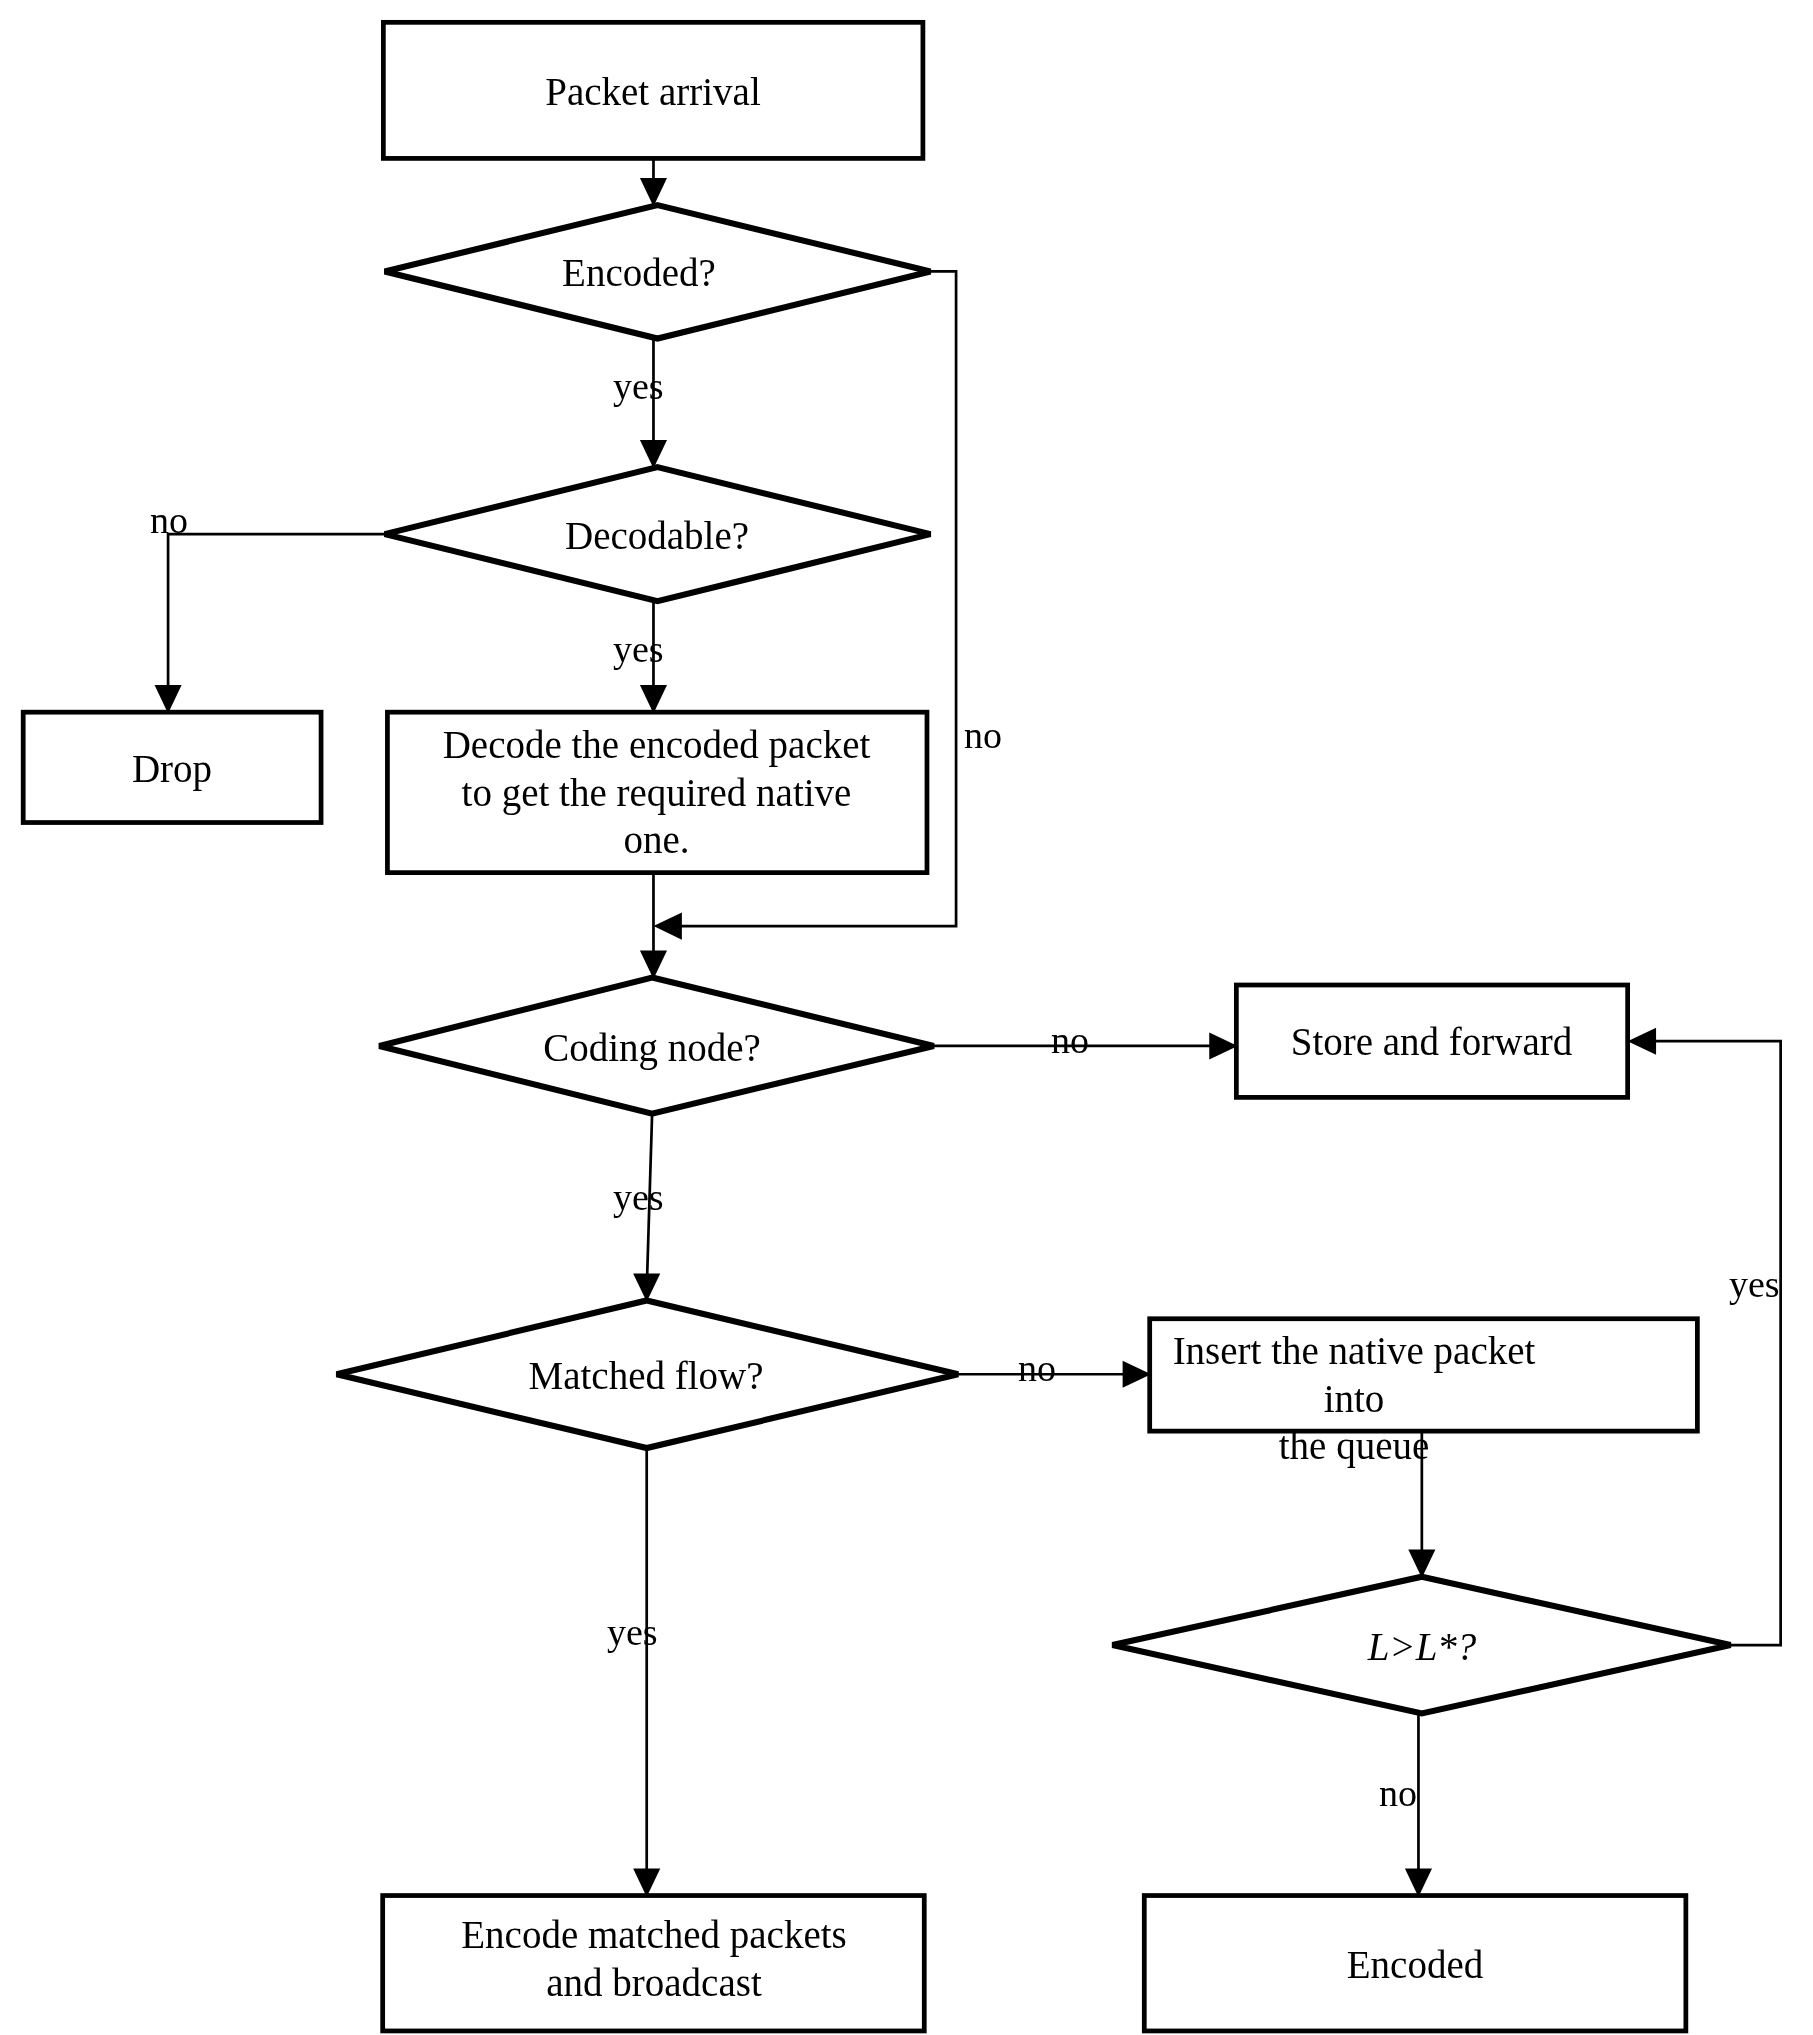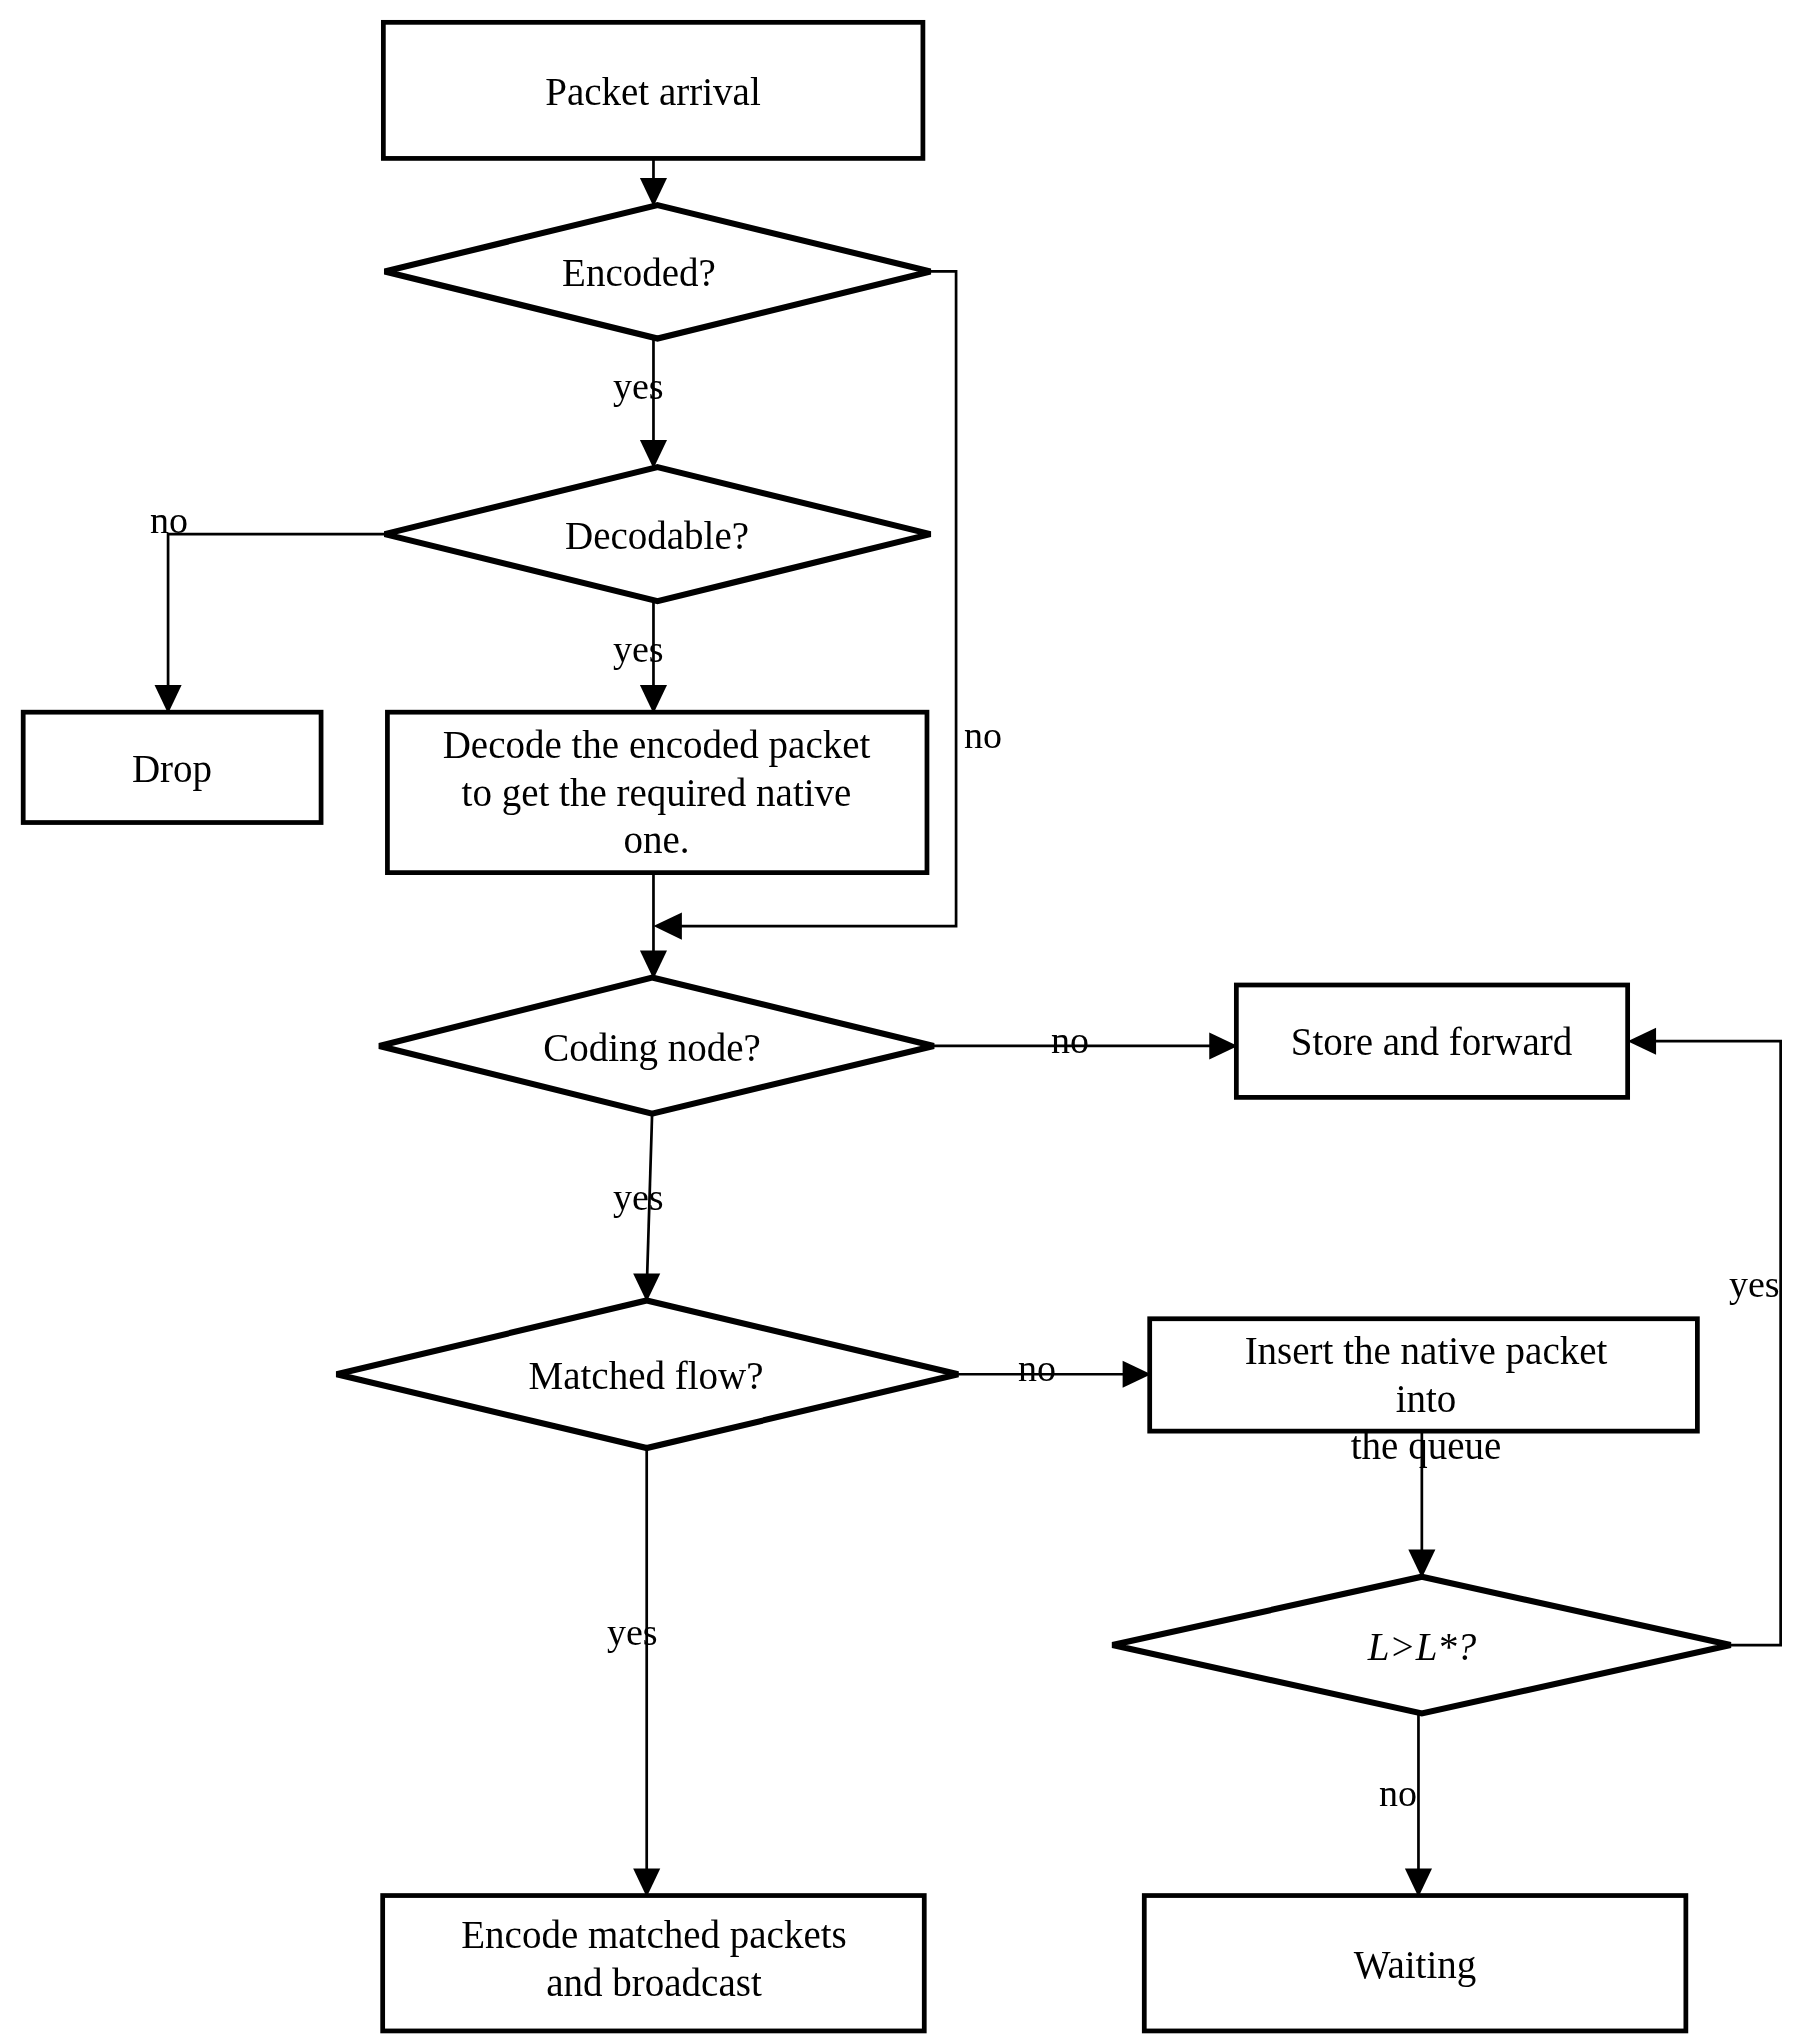--- a/index.html
+++ b/index.html
@@ -151,29 +151,29 @@
   <div class="node-label" style="left:389px; top:721px; width:535px;text-align:center;">Decode the encoded packet
 to get the required native
 one.</div>
 
   <div class="node-label" style="left:449px; top:1024px; width:406px;">Coding node?</div>
 
   <div class="node-label" style="left:1236px; top:1018px; width:391px;">Store and forward</div>
 
   <div class="node-label" style="left:443px; top:1352px; width:406px;">Matched flow?</div>
 
-  <div class="node-label" style="left:1212px; top:1327px; width:428px;text-align:center;">Insert the native packet into
+  <div class="node-label" style="left:1140px; top:1327px; width:428px;text-align:center;">Insert the native packet into
 the queue</div>
 
   <div class="node-label italic" style="left:1219px; top:1623px; width:406px;">L&gt;L*?</div>
 
   <div class="node-label" style="left:383px; top:1911px; width:542px;">Encode  matched packets
 and broadcast</div>
 
-  <div class="node-label" style="left:1144px; top:1941px; width:542px;">Waiting</div>
+  <div class="node-label" style="left:1144px; top:1941px; width:542px;">Encoded</div>
 
   <div class="edge-label" style="left:613px; top:367px;">yes</div>
 
   <div class="edge-label" style="left:964px; top:716px;">no</div>
 
   <div class="edge-label" style="left:150px; top:501px;">no</div>
 
   <div class="edge-label" style="left:613px; top:630px;">yes</div>
 
   <div class="edge-label" style="left:1051px; top:1021px;">no</div>

